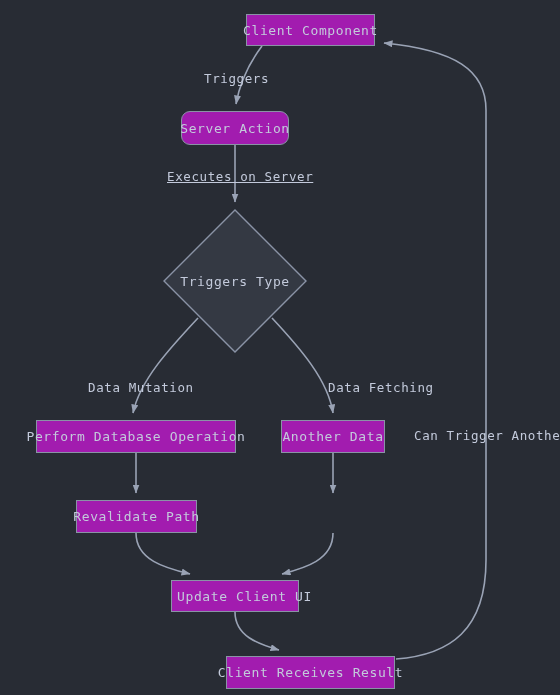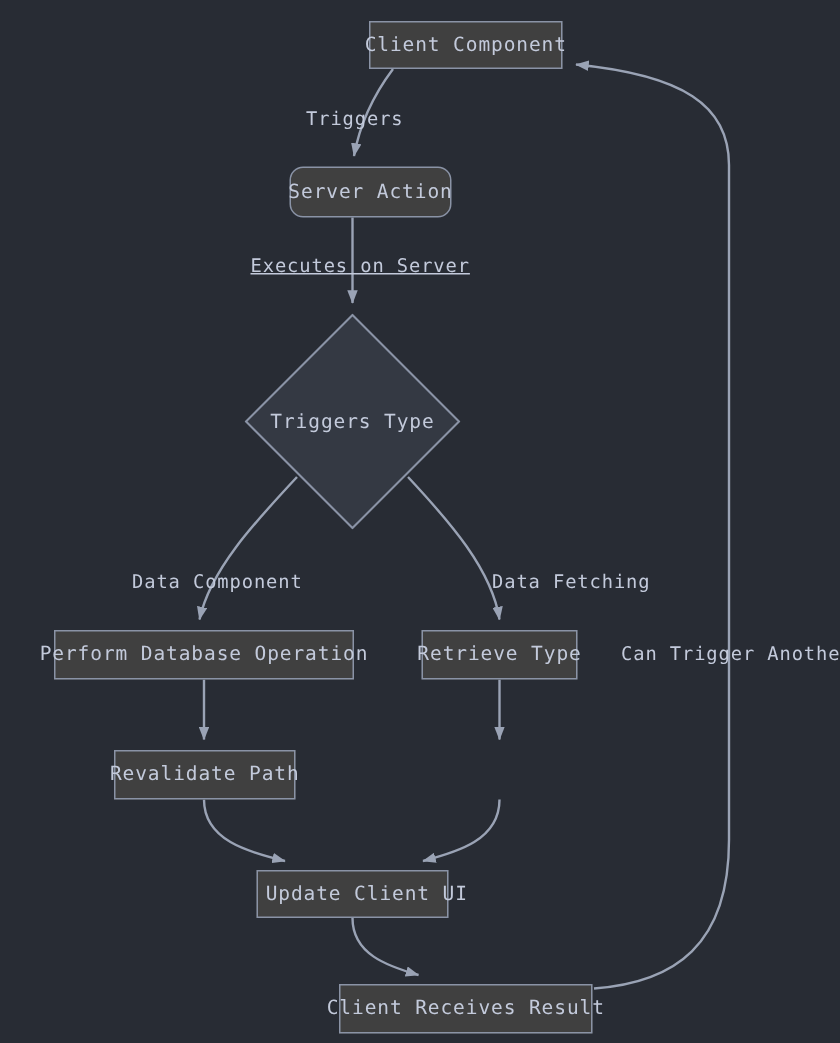--- a/index.html
+++ b/index.html
@@ -18,32 +18,32 @@
   #edge-layer {
     position: absolute;
     left: 0;
     top: 0;
     width: 560px;
     height: 695px;
   }
   .node {
     position: absolute;
     box-sizing: border-box;
-    background: #404040;
+    background: #a21caf;
     border: 1px solid #8a93a6;
     color: #c3cadb;
     font-size: 13px;
     line-height: 1;
     display: flex;
     align-items: center;
     justify-content: center;
     letter-spacing: 0.6px;
     white-space: nowrap;
   }
-  .node.rounded { border-radius: 9px; margin-left: 12px; }
+  .node.rounded { border-radius: 9px; }
   .diamond-wrap {
     position: absolute;
     display: block;
   }
   .diamond-label {
     position: absolute;
     left: 0;
     top: 0;
     width: 100%;
     height: 100%;
@@ -112,39 +112,39 @@
 
   <div class="node rounded" style="left:181px; top:111px; width:108px; height:34px;">
     <span>Server Action</span>
   </div>
 
   <div class="node" style="left:36px; top:420px; width:200px; height:33px;">
     <span>Perform Database Operation</span>
   </div>
 
   <div class="node" style="left:281px; top:420px; width:104px; height:33px;">
-    <span>Retrieve Type</span>
+    <span>Another Data</span>
   </div>
 
   <div class="node" style="left:76px; top:500px; width:121px; height:33px;">
     <span>Revalidate Path</span>
   </div>
 
 
   <div class="node" style="left:171px; top:580px; width:128px; height:32px;padding-left:19px;">
     <span>Update Client UI</span>
   </div>
 
   <div class="node" style="left:226px; top:656px; width:169px; height:33px;">
     <span>Client Receives Result</span>
   </div>
 
   <div class="edge-label" style="left:204px; top:73px;">Triggers</div>
 
   <div class="edge-label" style="left:167px; top:171px;text-decoration:underline;">Executes on Server</div>
 
-  <div class="edge-label" style="left:88px; top:382px;">Data Component</div>
+  <div class="edge-label" style="left:88px; top:382px;">Data Mutation</div>
 
   <div class="edge-label" style="left:289px; top:382px;padding-left:39px;">Data Fetching</div>
 
   <div class="edge-label" style="left:414px; top:430px;">Can Trigger Another</div>
 
 </div>
 
 </body></html>

